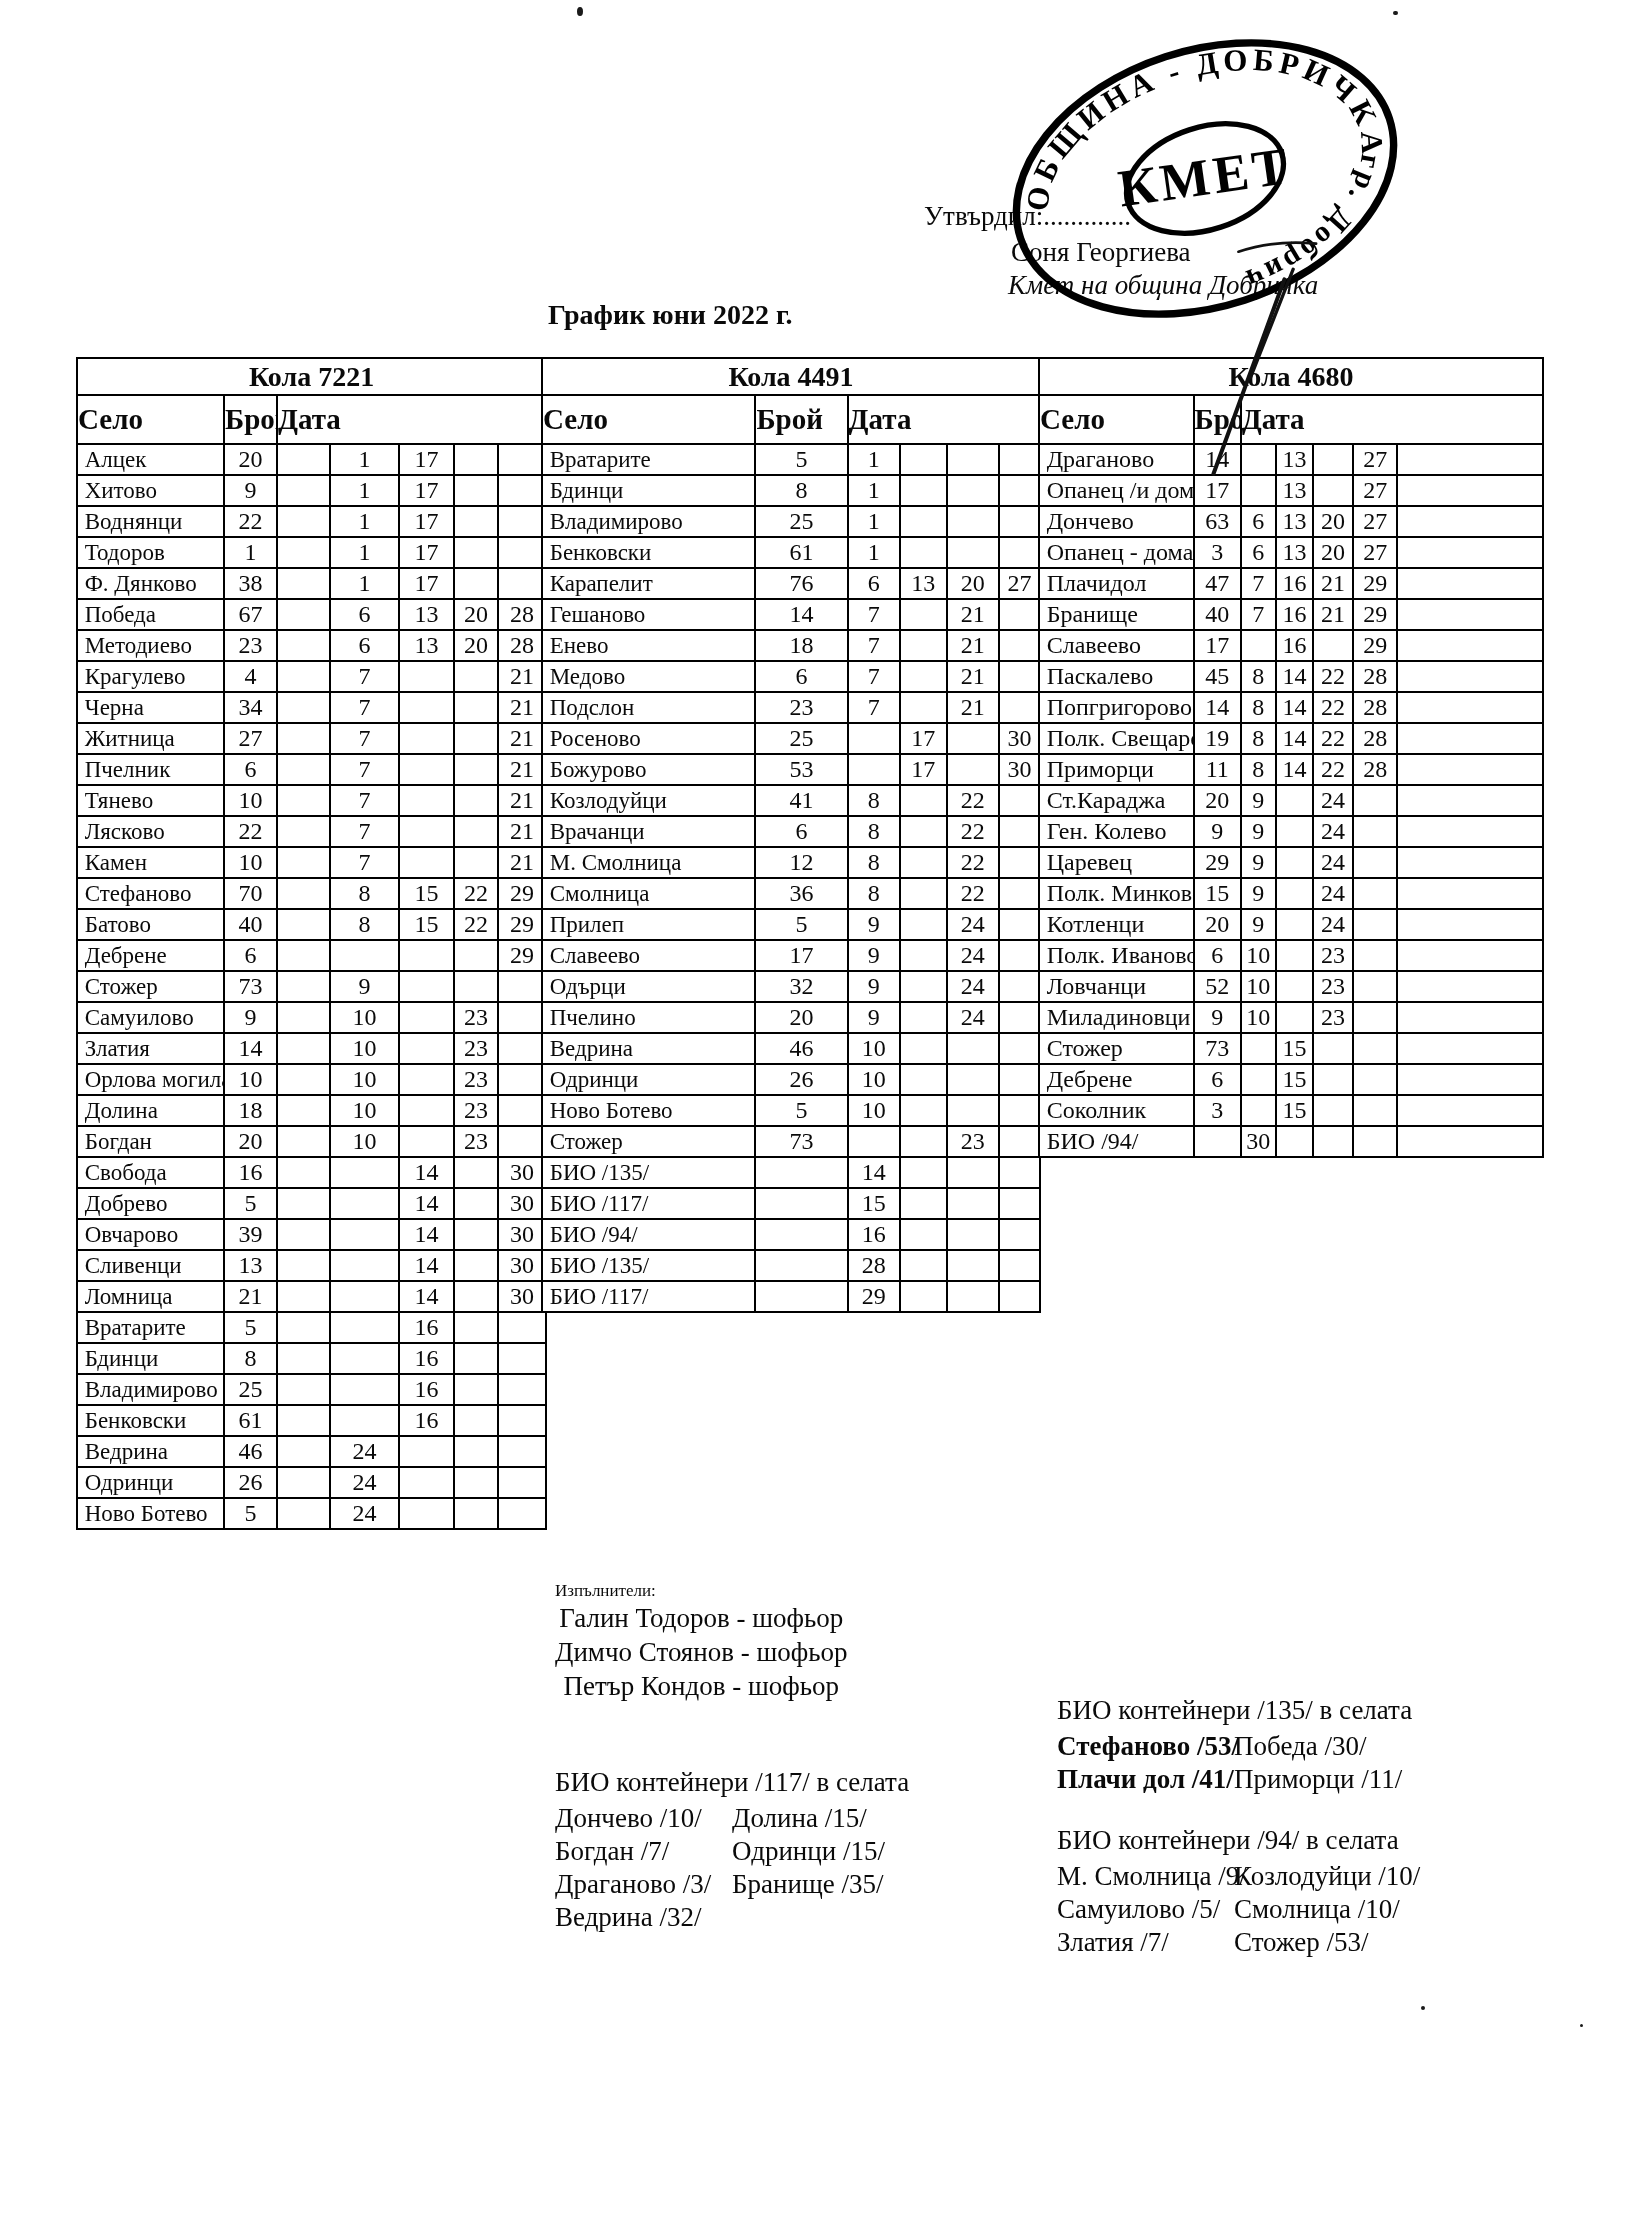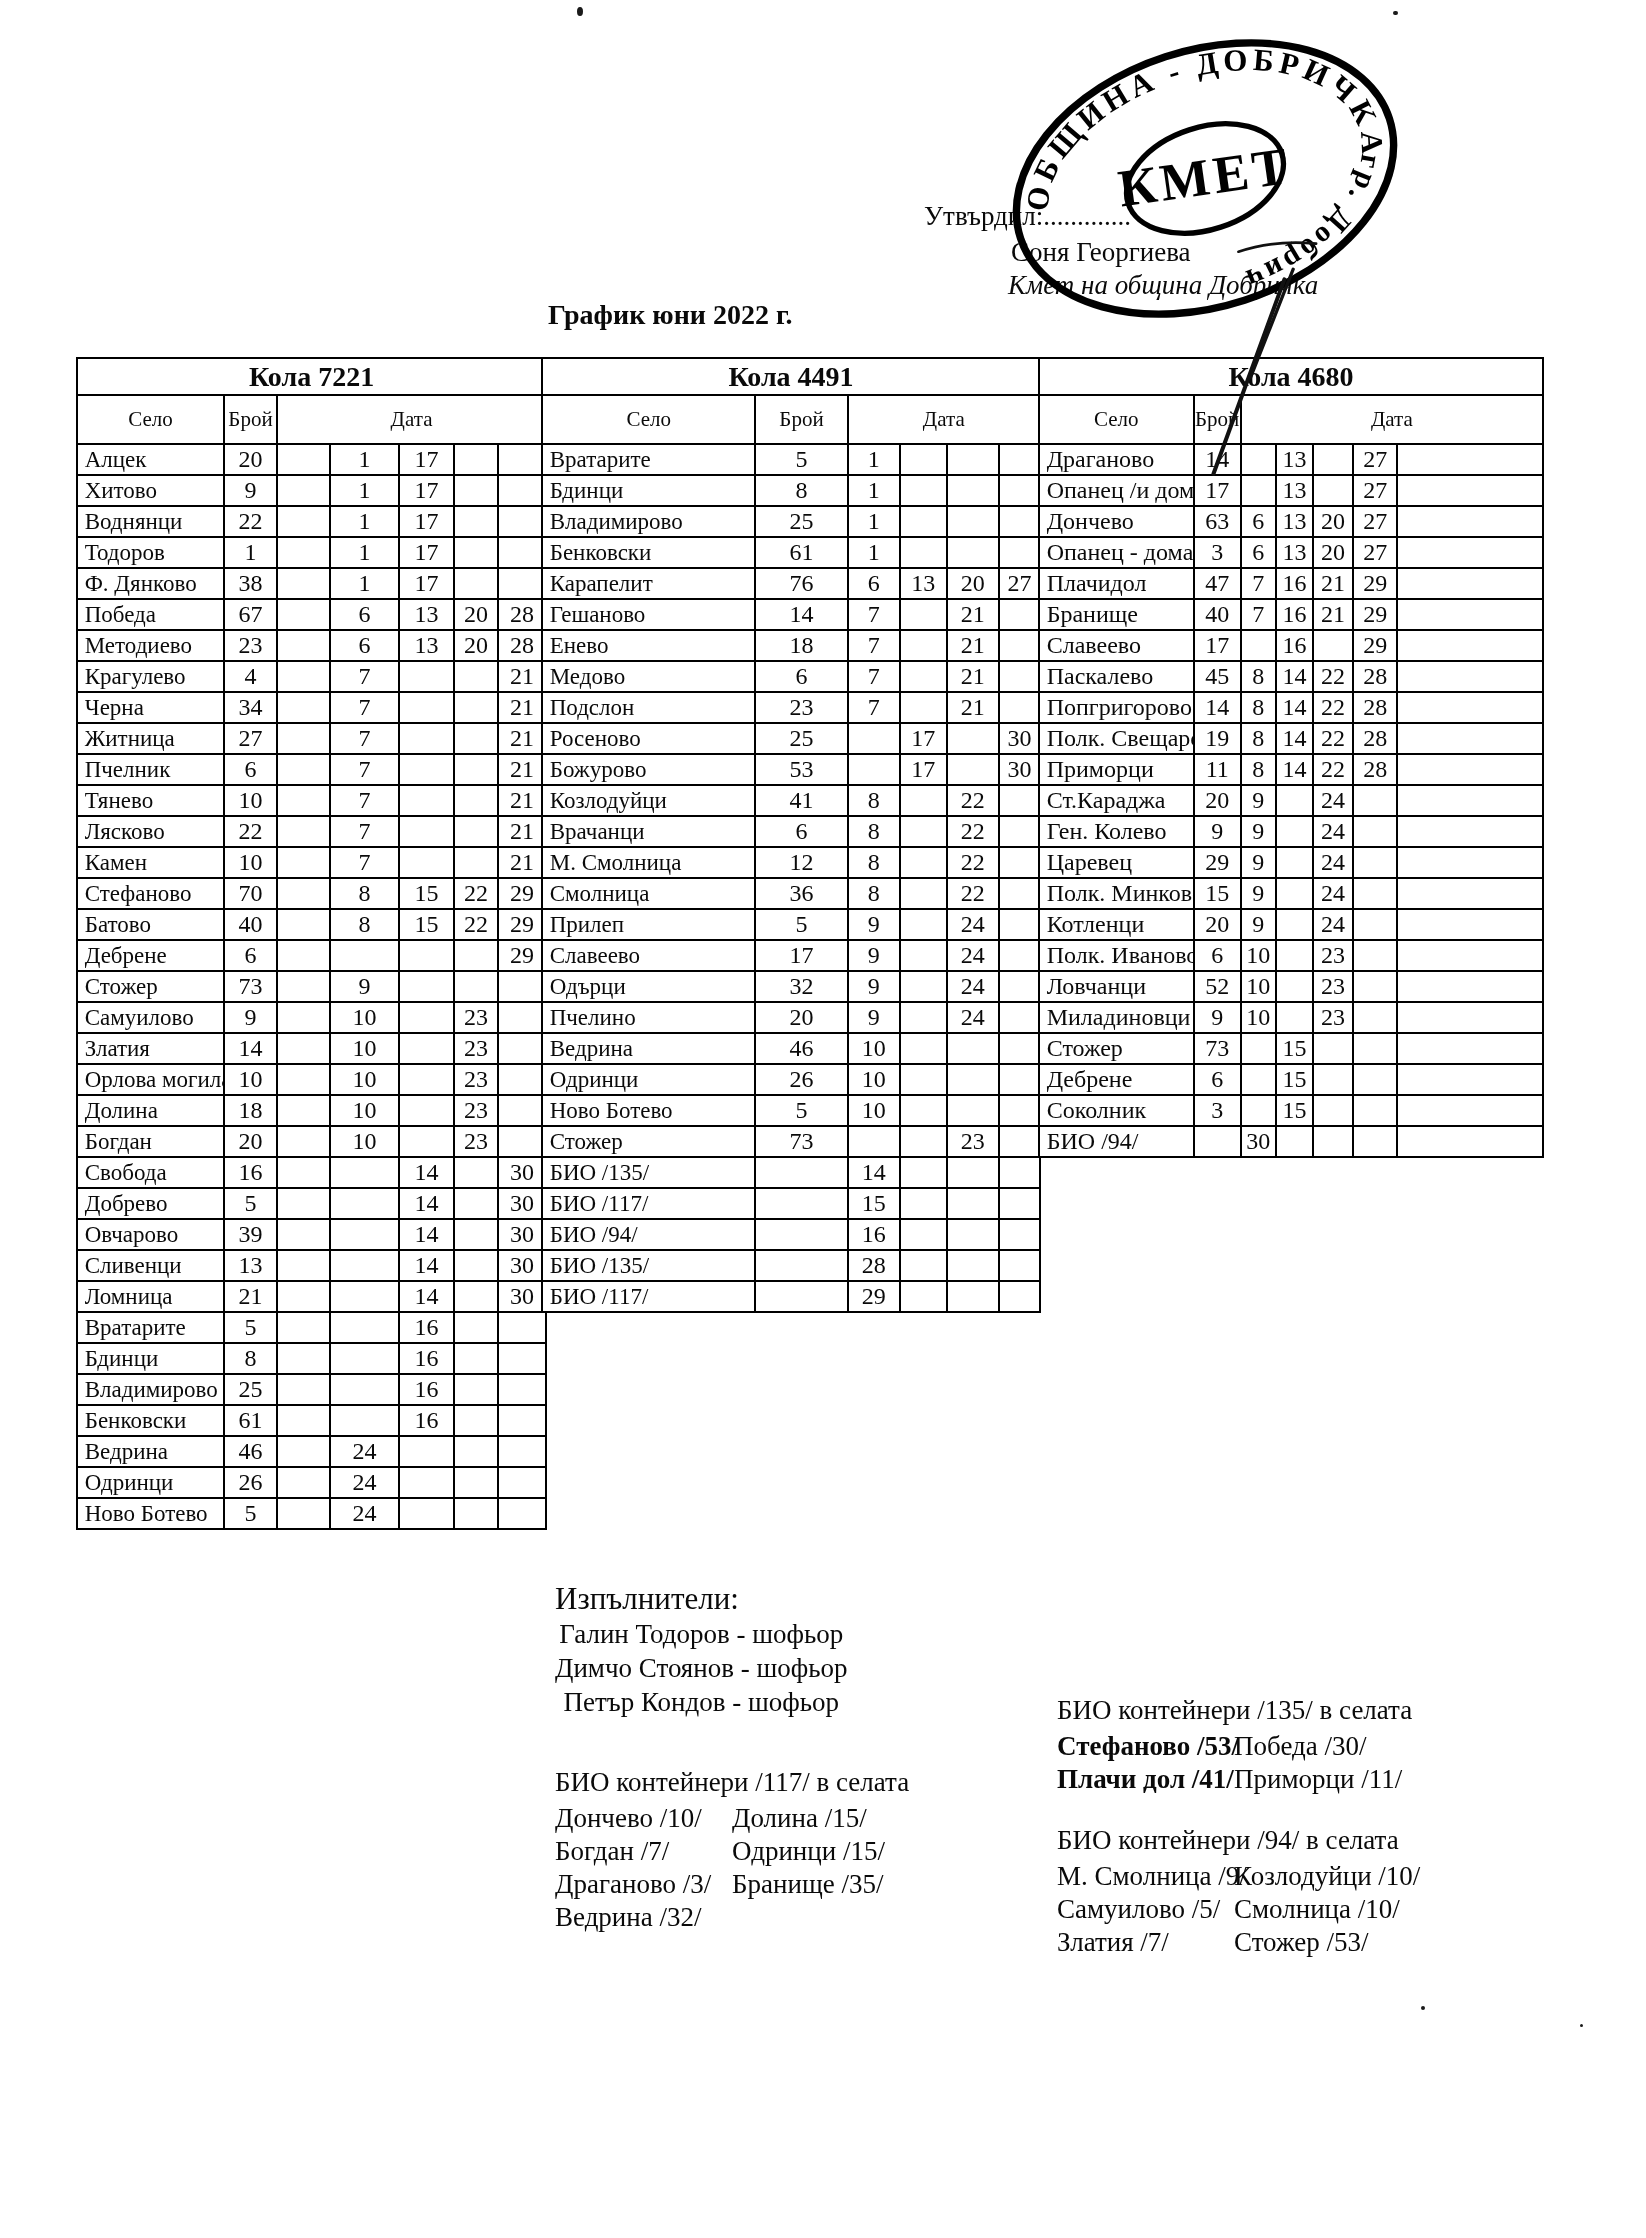--- a/index.html
+++ b/index.html
@@ -13,26 +13,26 @@
   .doc-title{font-weight:bold;font-size:28px;white-space:nowrap;}
   .approval-line{font-size:27px;white-space:nowrap;}
   .approval-role{font-size:27px;font-style:italic;white-space:nowrap;}
   
   .tbl table{border-collapse:collapse;table-layout:fixed;width:100%;}
   .tbl th,.tbl td{
     border:2.7px solid #000;padding:0;white-space:nowrap;overflow:hidden;
     vertical-align:middle;background:#fff;
   }
   .tbl th.car{font-size:28px;font-weight:bold;height:35px;text-align:center;}
-  .tbl th.colh{font-size:21px;font-weight:normal;height:47px;text-align:center;}
+  .tbl th.colh{font-size:29px;font-weight:bold;height:47px;text-align:left;}
   .tbl td{height:29px;font-size:24px;text-align:center;}
   .tbl td.v{text-align:left;padding-left:6.7px;font-size:23px;}
   .tbl.t3 td.v{font-size:24px;}
   
-  .txt40{font-size:31px;white-space:nowrap;}
+  .txt40{font-size:17px;white-space:nowrap;}
   .bio .bio-title{font-size:27px;white-space:nowrap;margin-bottom:4px;}
   .bio .bio-cols{display:flex;}
   .bio .bio-col > div{font-size:27px;line-height:33px;white-space:nowrap;}
   .exec-line{font-size:27px;line-height:34px;white-space:nowrap;text-align:center;}
   
   .stamp-svg text{fill:#000;}
   .speck{position:absolute;background:#1a1a1a;border-radius:50%;}
 </style>
 </head>
 <body>

